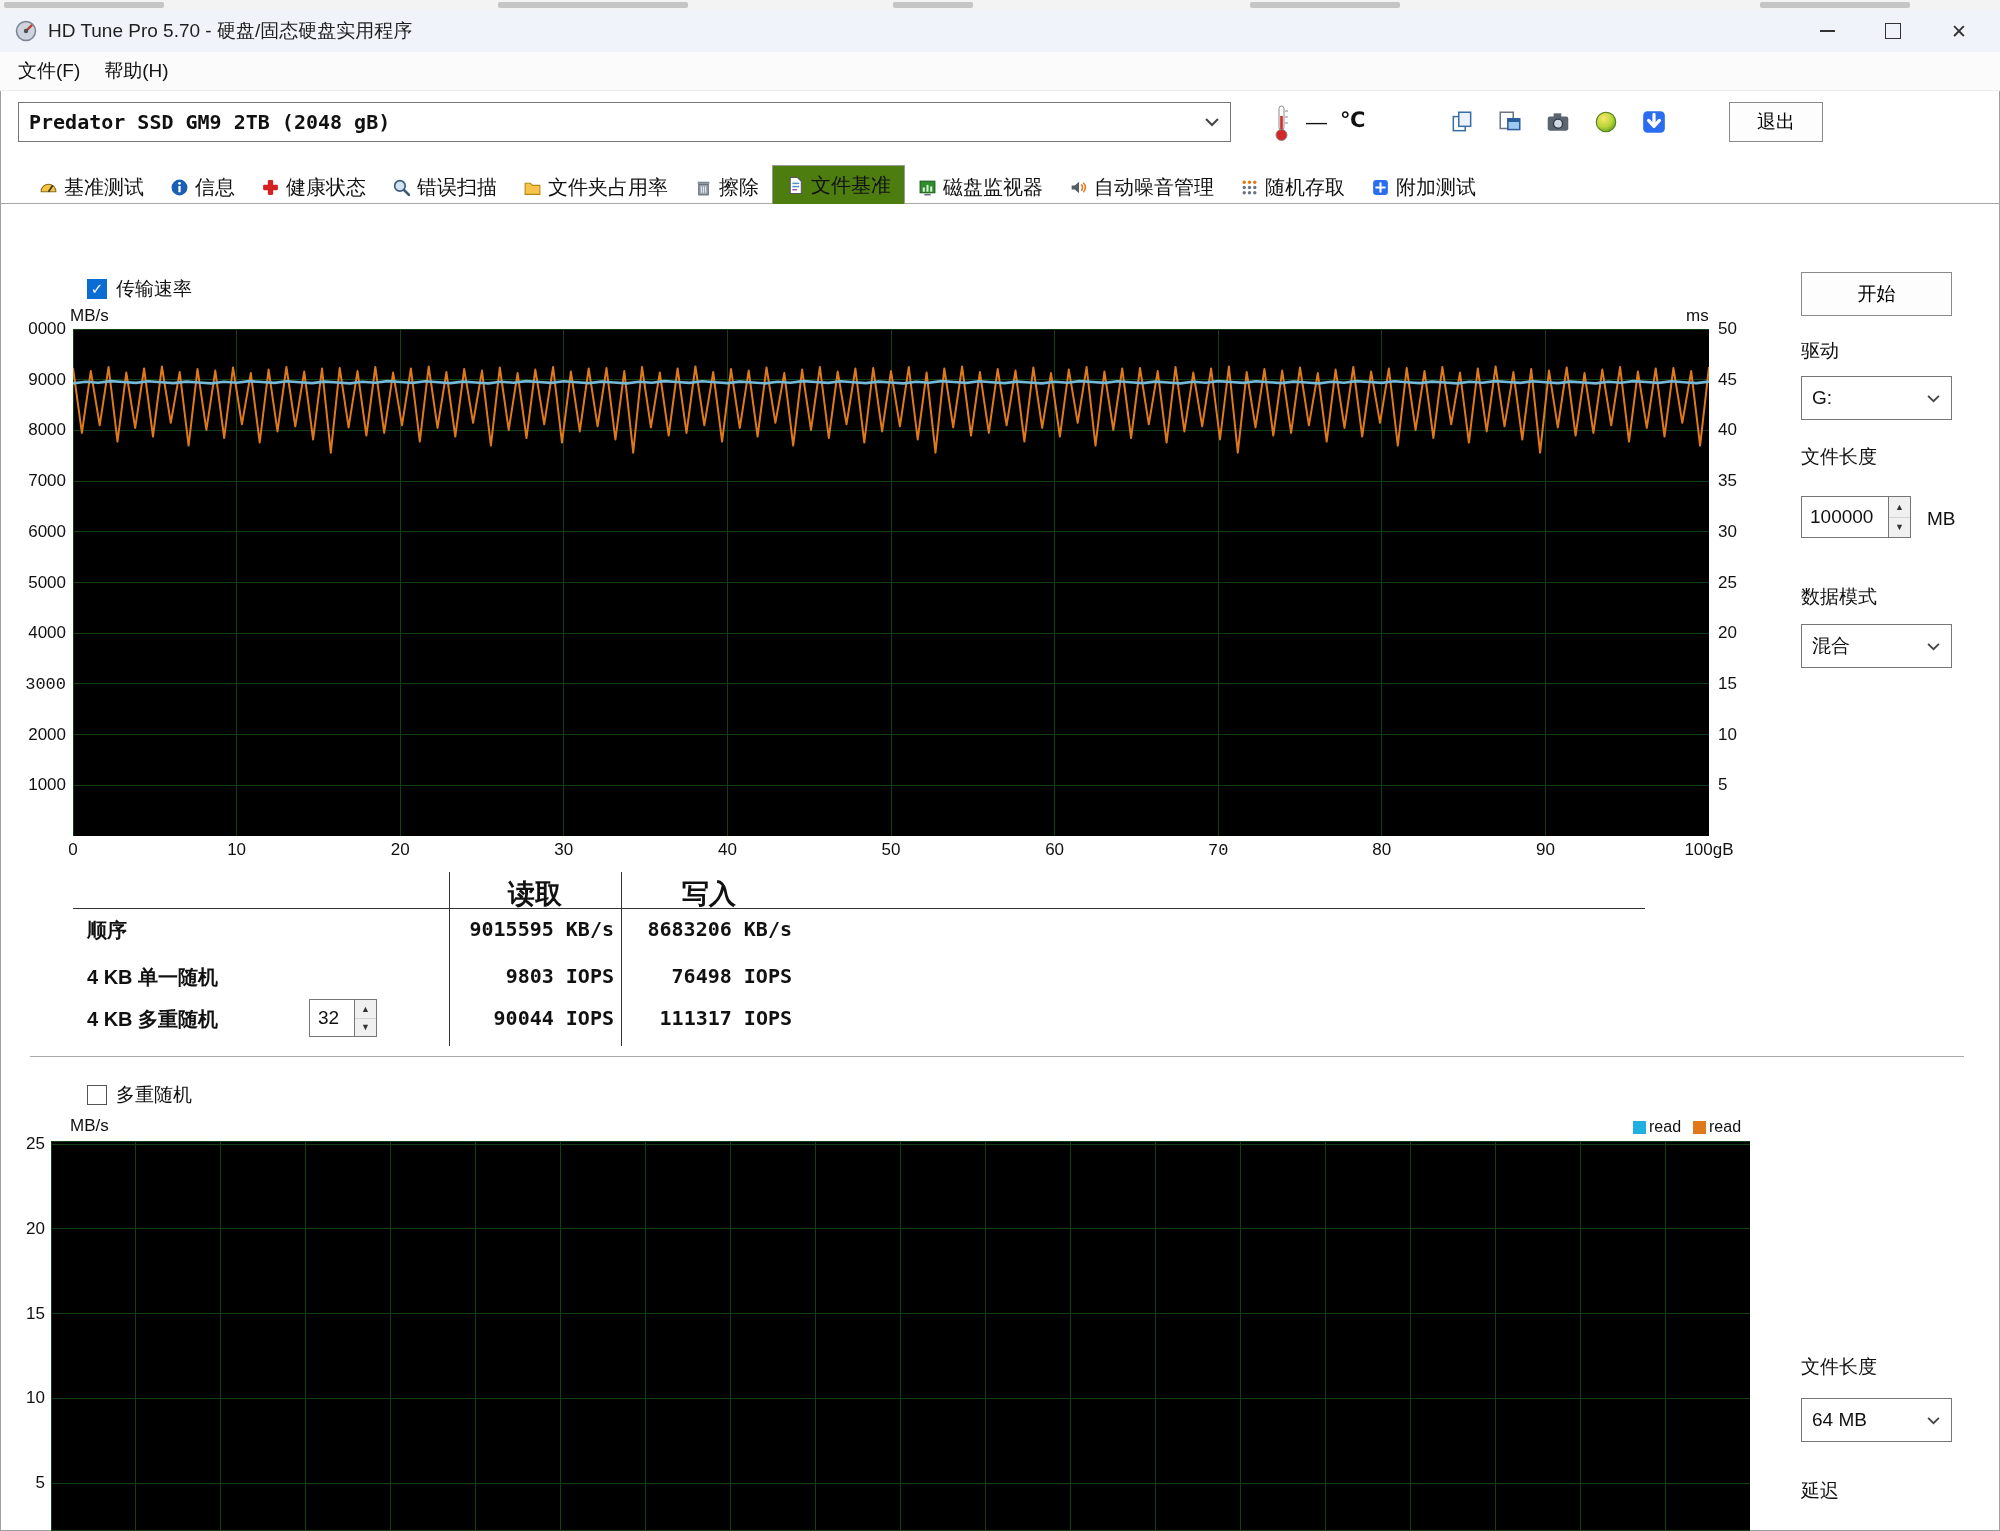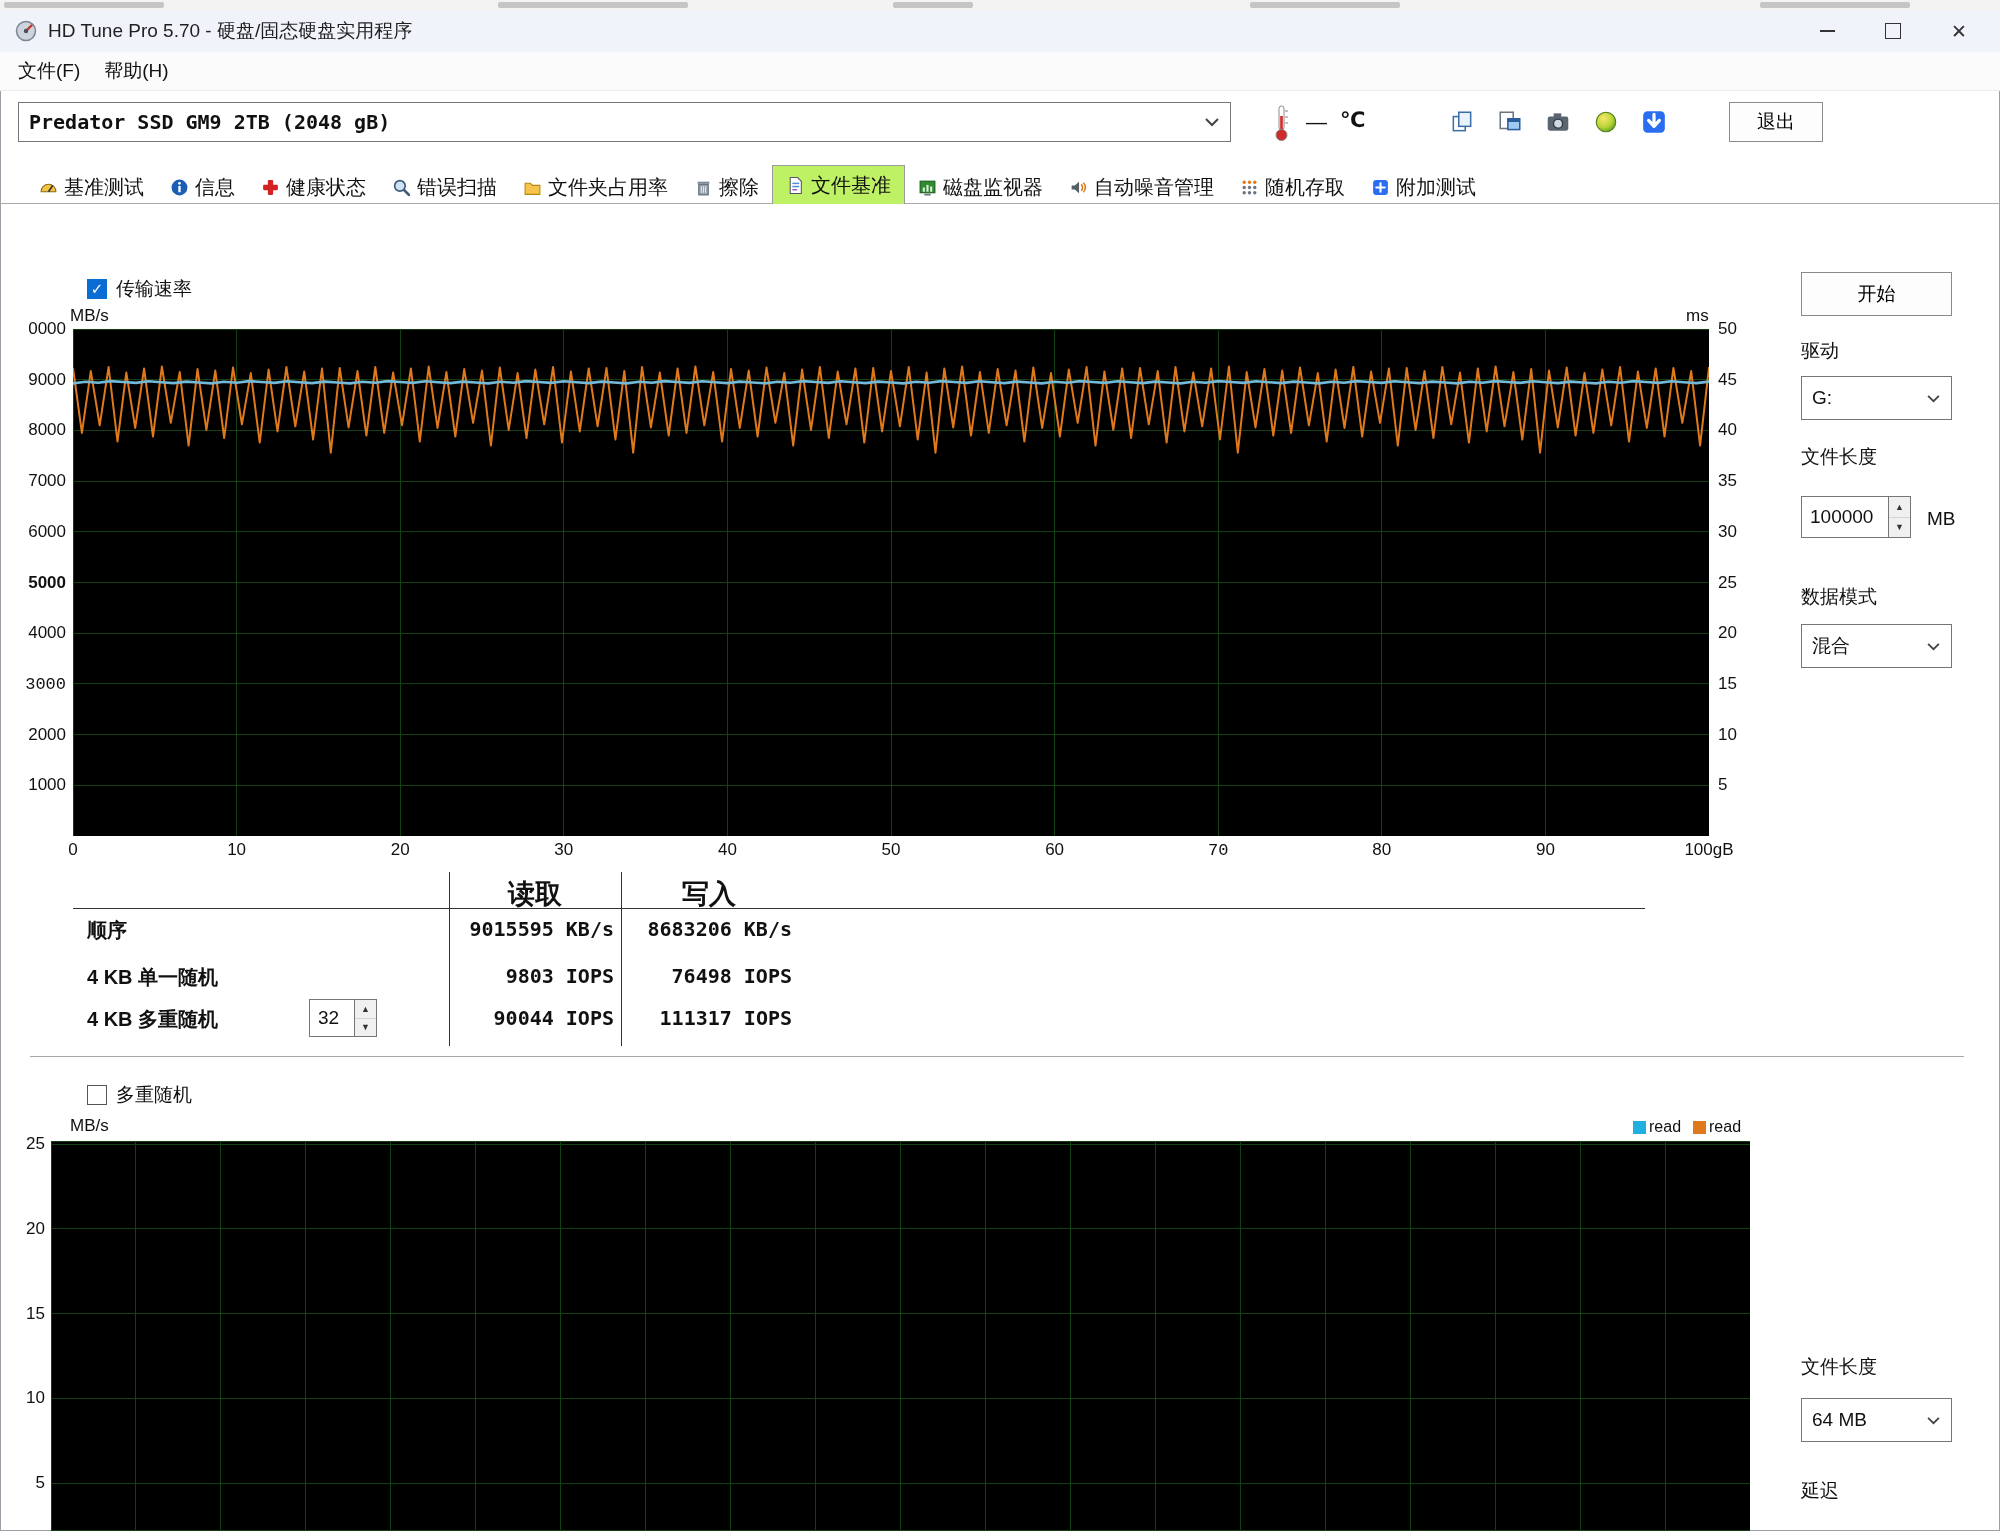--- a/index.html
+++ b/index.html
@@ -23,21 +23,21 @@
   .menu-item{padding:0 12px;font-size:19px;height:100%;display:flex;align-items:center;}
   
   .combo{background:#fff;border:1px solid #767676;display:flex;align-items:center;justify-content:space-between;padding:0 10px;font-size:19px;box-sizing:border-box;}
   .combo .chev{color:#444;}
   #drive-combo{left:18px;top:102px;width:1213px;height:40px;font-family:"DejaVu Sans Mono","Liberation Mono",monospace;font-weight:bold;font-size:20px;}
   .toolbtn{width:48px;height:40px;display:flex;align-items:center;justify-content:center;background:transparent;border:none;}
   .btn{display:flex;align-items:center;justify-content:center;background:#fdfdfd;border:1px solid #8a8a8a;font-size:19px;box-sizing:border-box;}
   
   #tabrow{left:26px;top:170px;height:34px;display:flex;align-items:flex-end;}
   .tab{display:flex;align-items:center;gap:6px;padding:0 13px;height:34px;font-size:20px;white-space:nowrap;}
-  .tab.selected{background:#bef264;border:1px solid #9a9a9a;border-bottom:none;height:38px;margin-top:-4px;position:relative;z-index:3;}
+  .tab.selected{background:#4d7c0f;border:1px solid #9a9a9a;border-bottom:none;height:38px;margin-top:-4px;position:relative;z-index:3;}
   #tabline{left:0;top:203px;width:2000px;height:1px;background:#a8a8a8;z-index:1;}
   
   .cbrow{display:flex;align-items:center;gap:9px;font-size:19px;}
   .cb{width:20px;height:20px;box-sizing:border-box;border:1px solid #555;background:#fff;display:flex;align-items:center;justify-content:center;}
   .cb.checked{background:#0b6cd4;border-color:#0b6cd4;color:#fff;font-size:15px;font-weight:bold;}
   
   .plot{background:#000;}
   .tick{position:absolute;font-size:17px;color:#111;white-space:nowrap;}
   .axis-caption{position:absolute;font-size:17px;color:#111;}
   
@@ -404,21 +404,21 @@
         <path d="M2 2 L8 8 L14 2" fill="none" stroke="#444" stroke-width="2"></path>
       </svg>
   </div>
   <div class="plabel" style="left:1801px;top:1478px;">延迟</div>
 
 <div class="tick" style="left: 66px; top: 329px; transform: translate(-100%, -50%);">0000</div>
     <div class="tick" style="left: 66px; top: 379.7px; transform: translate(-100%, -50%);">9000</div>
     <div class="tick" style="left: 66px; top: 430.4px; transform: translate(-100%, -50%);">8000</div>
     <div class="tick" style="left: 66px; top: 481.1px; transform: translate(-100%, -50%);">7000</div>
     <div class="tick" style="left: 66px; top: 531.8px; transform: translate(-100%, -50%);">6000</div>
-    <div class="tick" style="left: 66px; top: 582.5px; transform: translate(-100%, -50%); font-weight: bold;">5000</div>
+    <div class="tick" style="left: 66px; top: 582.5px; transform: translate(-100%, -50%);">5000</div>
     <div class="tick" style="left: 66px; top: 633.2px; transform: translate(-100%, -50%);">4000</div>
     <div class="tick" style="left: 66px; top: 683.9px; transform: translate(-100%, -50%); font-family: Liberation Mono, monospace;">3000</div>
     <div class="tick" style="left: 66px; top: 734.6px; transform: translate(-100%, -50%);">2000</div>
     <div class="tick" style="left: 66px; top: 785.3px; transform: translate(-100%, -50%);">1000</div>
     <div class="tick" style="left: 1718px; top: 329px; transform: translate(0px, -50%);">50</div>
     <div class="tick" style="left: 1718px; top: 379.7px; transform: translate(0px, -50%);">45</div>
     <div class="tick" style="left: 1718px; top: 430.4px; transform: translate(0px, -50%);">40</div>
     <div class="tick" style="left: 1718px; top: 481.1px; transform: translate(0px, -50%);">35</div>
     <div class="tick" style="left: 1718px; top: 531.8px; transform: translate(0px, -50%);">30</div>
     <div class="tick" style="left: 1718px; top: 582.5px; transform: translate(0px, -50%);">25</div>

